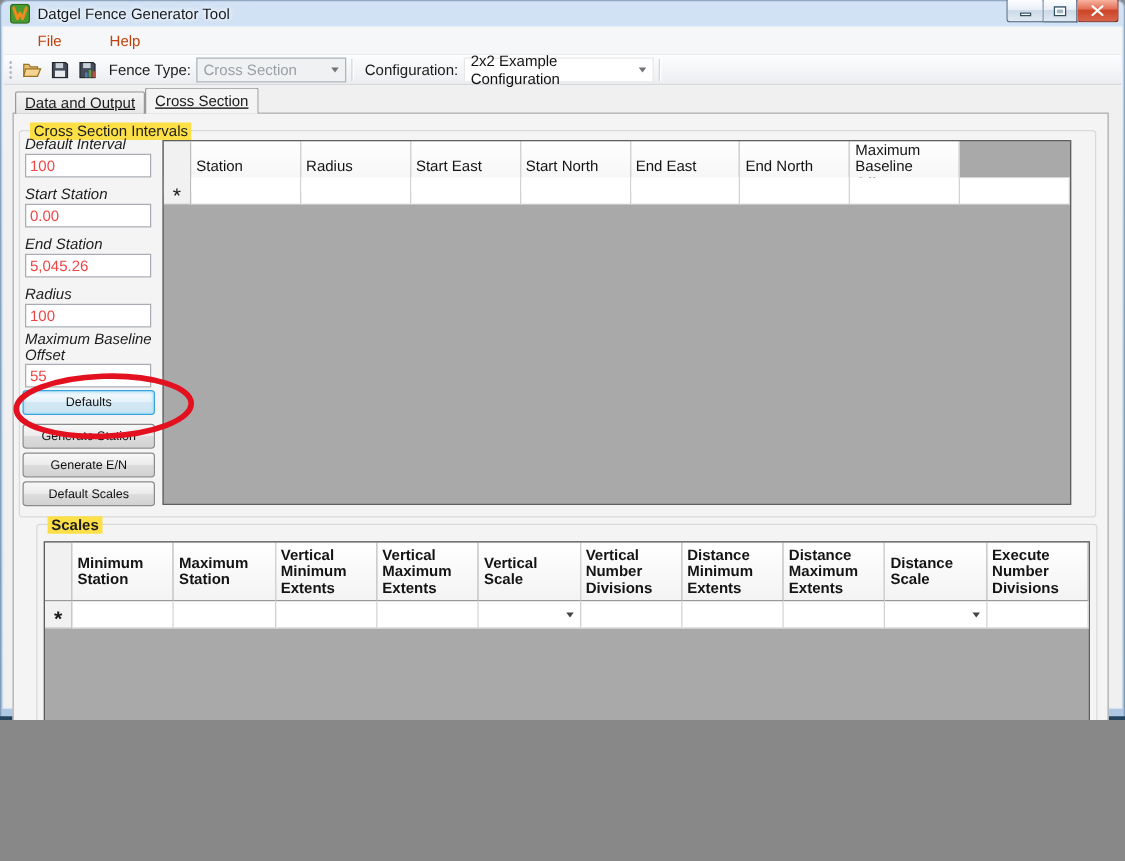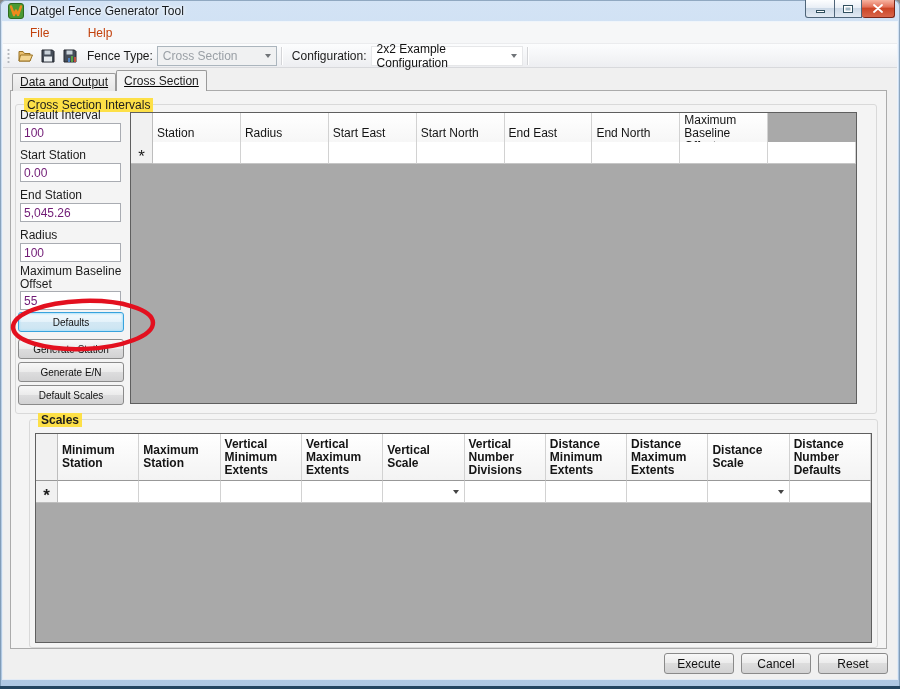--- a/index.html
+++ b/index.html
@@ -1,17 +1,17 @@
 <!DOCTYPE html>
 <html><head>
 <meta charset="utf-8">
 <style>
   * { margin:0; padding:0; box-sizing:border-box; }
   html,body { width:900px; height:689px; background:#888; font-family:"Liberation Sans", sans-serif; font-size:12px; }
-  .window { position:absolute; top:0; left:0; width:900px; height:689px;
+  .window { position:absolute; top:0; left:0; width:900px; height:576px;
     background:linear-gradient(180deg,#d3e3f5 0%,#bed3ea 40%,#aec7e2 100%);
     border-radius:6px 6px 0 0; overflow:hidden; box-shadow:inset 0 0 0 1px rgba(90,120,150,.55); }
   .window::after { content:""; position:absolute; left:0; right:0; bottom:0; height:3px; background:#23445f; }
 
   
   .titlebar { position:absolute; top:0; left:0; right:0; height:22px; }
   .app-icon { position:absolute; left:8px; top:3px; width:16px; height:16px; }
   .title-text { position:absolute; left:30px; top:0; line-height:22px; color:#15191d; text-shadow:0 0 4px #fff,0 0 4px #fff; }
   .win-controls { position:absolute; top:0; right:5px; display:flex; }
   .win-btn { height:18px; border:1px solid #55ranks; display:flex; align-items:center; justify-content:center; }
@@ -52,23 +52,23 @@
   .tabpage { position:absolute; left:7px; top:68px; width:877px; height:559px; background:#f4f4f4;
     border:1px solid #ababab; z-index:1; }
 
   
   .groupbox { position:absolute; border:1px solid #d9d9d9; border-radius:3px; }
   .gb-label { position:absolute; top:-7px; left:8px; background:#fde047; padding:0 3px; color:#1c1c1c; white-space:nowrap; }
   .gb1 { left:4px; top:13px; width:862px; height:310px; }
   .gb2 { left:18px; top:328px; width:849px; height:229px;font-weight:bold; }
 
   
-  .fld-label { position:absolute; left:4px; color:#1c1c1c; width:106px; line-height:13px; }
+  .fld-label { position:absolute; left:4px; color:#1c1c1c; width:106px; line-height:13px;font-style:italic; }
   .fld-input { position:absolute; left:4px; width:101px; height:19px; border:1px solid #a9acb2; background:#fff;
-    font-family:"Liberation Sans",sans-serif; font-size:12px; padding:0 3px; color:#701a75; }
+    font-family:"Liberation Sans",sans-serif; font-size:12px; padding:0 3px; color:#ef4444; }
   .side-btn { position:absolute; left:2px; width:106px; height:20px; border:1px solid #8b8b8b; border-radius:3px;
     background:linear-gradient(#f8f8f8,#ebebeb 49%,#ddddde 50%,#d2d2d3); font-family:"Liberation Sans",sans-serif;
     font-size:10px; color:#111; }
   .side-btn.focused { border-color:#38a3dd; box-shadow:inset 0 0 2px 1px #aee0f8;
     background:linear-gradient(#f4fafd,#e4f2fa 49%,#d3e8f4 50%,#cde5f2); }
 
   
   .grid { position:absolute; background:#a9a9a9; border:1px solid #5f5f5f; overflow:hidden; }
   .g-head, .g-row { display:grid; }
   .main-grid .g-head, .main-grid .g-row { grid-template-columns:22px repeat(8,1fr); }
@@ -236,21 +236,21 @@
             <div class="g-corner"></div>
             <div class="g-h">Minimum Station</div>
             <div class="g-h">Maximum Station</div>
             <div class="g-h">Vertical Minimum Extents</div>
             <div class="g-h">Vertical Maximum Extents</div>
             <div class="g-h">Vertical Scale</div>
             <div class="g-h">Vertical Number Divisions</div>
             <div class="g-h">Distance Minimum Extents</div>
             <div class="g-h">Distance Maximum Extents</div>
             <div class="g-h">Distance Scale</div>
-            <div class="g-h">Distance Number Defaults</div>
+            <div class="g-h">Execute Number Divisions</div>
           </div>
           <div class="g-row">
             <div class="g-rowheader">
                 <span class="new-marker">*</span>
               </div>
             <div class="g-c"></div>
             <div class="g-c"></div>
             <div class="g-c"></div>
             <div class="g-c"></div>
             <div class="g-c">

